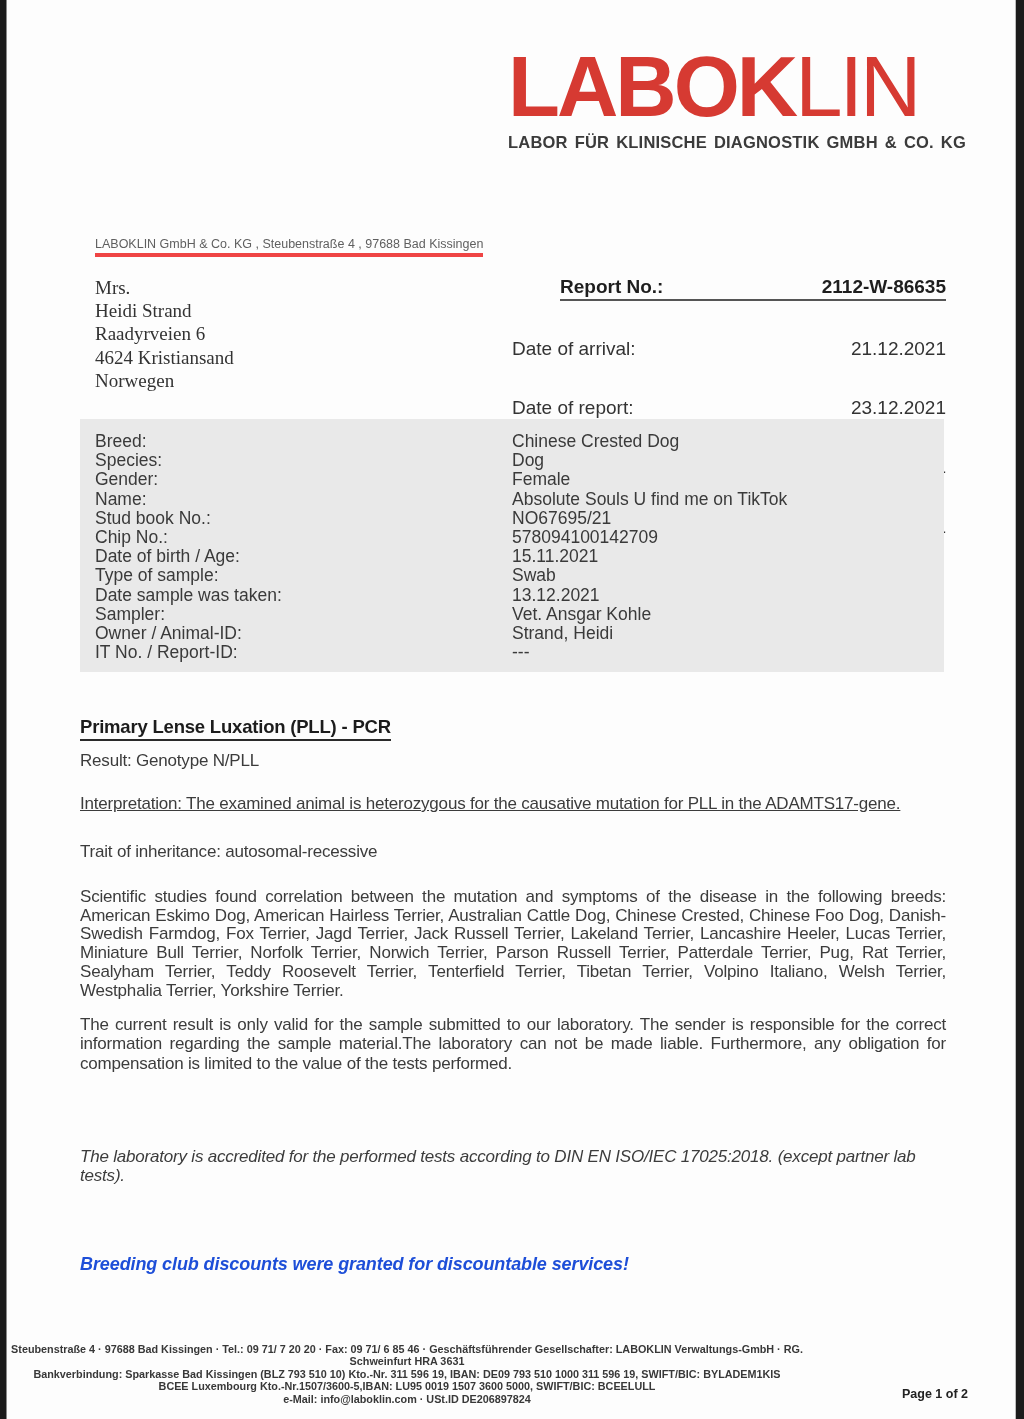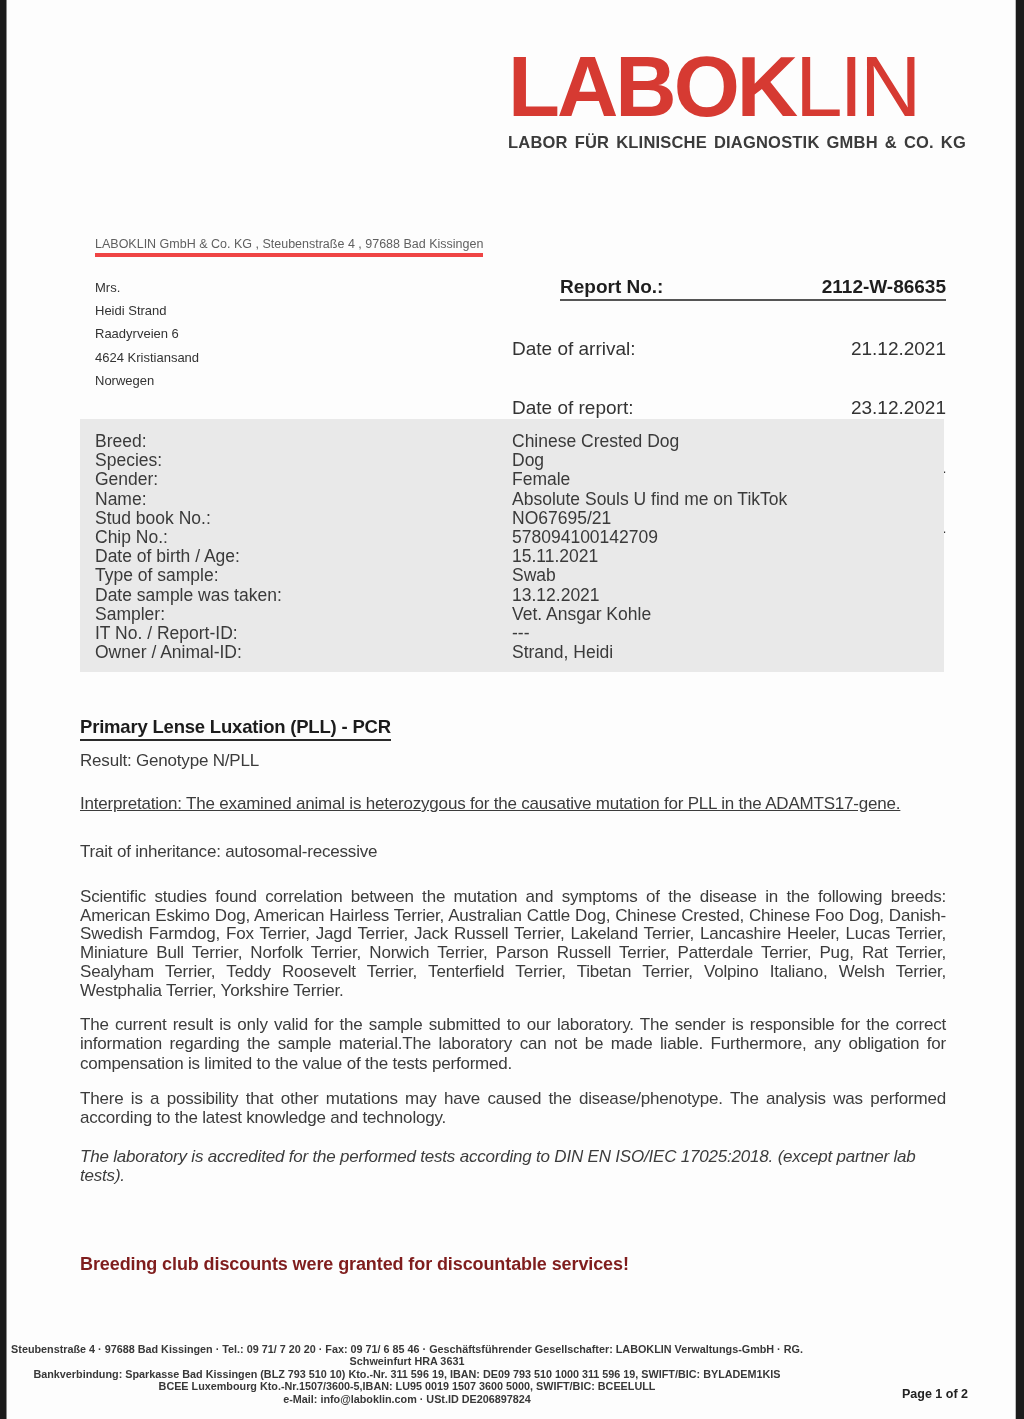--- a/index.html
+++ b/index.html
@@ -31,21 +31,21 @@
   }
 
   
   .sender {
     position:absolute; left:95px; top:237px;
     font-size:12.5px; color:#5f5f5f;
     border-bottom:4px solid #ef4444; padding-bottom:2px;
   }
 
   
-  .recipient { position:absolute; left:95px; top:276px; font-size:13px; line-height:23.2px; color:#333; }
+  .recipient { position:absolute; left:95px; top:276px; font-size:19px; line-height:23.2px; color:#333;font-family:Liberation Serif, serif; }
 
   
   .report-info { position:absolute; left:512px; top:276px; width:434px; font-size:19px; color:#333; }
   .report-header {
     display:flex; justify-content:space-between;
     font-weight:bold; color:#1e1e1e;
     border-bottom:2px solid #555; padding-bottom:1px; margin-bottom:2px;margin-left:48px;
   }
   .report-row { display:flex; justify-content:space-between; line-height:23.2px;margin-top:36px; }
 
@@ -62,21 +62,21 @@
   
   .para { position:absolute; left:80px; width:866px; font-size:17px; line-height:19.4px; letter-spacing:-0.2px; color:#3c3c3c; }
   .justify { text-align:justify; }
   .section-heading {
     position:absolute; left:80px; top:716px;
     font-size:18.5px; font-weight:bold; color:#1c1c1c; letter-spacing:-0.2px;
   }
   .section-heading span { display:inline-block; border-bottom:2px solid #2a2a2a; padding-bottom:1px; }
   .discount-note {
     position:absolute; left:80px; top:1254px;
-    font-size:18px; font-weight:bold; color:#7f1d1d; letter-spacing:-0.1px;
+    font-size:18px; font-weight:bold; color:#1d4ed8; letter-spacing:-0.1px;font-style:italic;
   }
 
   
   .footer {
     position:absolute; left:7px; top:1343px; width:800px;
     text-align:center;
     font-size:10.8px; line-height:12.4px; font-weight:bold; color:#383838;
   }
   .page-indicator {
     position:absolute; top:1387px; right:56px;
@@ -163,42 +163,41 @@
     </div>
     <div class="sample-row">
       <span class="lbl">Date sample was taken:</span>
       <span>13.12.2021</span>
     </div>
     <div class="sample-row">
       <span class="lbl">Sampler:</span>
       <span>Vet. Ansgar Kohle</span>
     </div>
     <div class="sample-row">
+      <span class="lbl">Owner / Animal-ID:</span>
+      <span>Strand, Heidi</span>
+    </div>
+    <div class="sample-row">
       <span class="lbl">IT No. / Report-ID:</span>
       <span>---</span>
     </div>
-    <div class="sample-row">
-      <span class="lbl">Owner / Animal-ID:</span>
-      <span>Strand, Heidi</span>
-    </div>
   </div>
 
   <div class="section-heading"><span>Primary Lense Luxation (PLL) - PCR</span></div>
 
   <div class="para" style="top:751px;">Result: Genotype N/PLL</div>
 
   <div class="para justify" style="top:794px;text-decoration:underline;">Interpretation: The examined animal is heterozygous for the causative mutation for PLL in the ADAMTS17-gene.</div>
 
   <div class="para" style="top:842px;">Trait of inheritance: autosomal-recessive</div>
 
   <div class="para justify" style="top:888px; line-height:18.7px;">Scientific studies found correlation between the mutation and symptoms of the disease in the following breeds: American Eskimo Dog, American Hairless Terrier, Australian Cattle Dog, Chinese Crested, Chinese Foo Dog, Danish-Swedish Farmdog, Fox Terrier, Jagd Terrier, Jack Russell Terrier, Lakeland Terrier, Lancashire Heeler, Lucas Terrier, Miniature Bull Terrier, Norfolk Terrier, Norwich Terrier, Parson Russell Terrier, Patterdale Terrier, Pug, Rat Terrier, Sealyham Terrier, Teddy Roosevelt Terrier, Tenterfield Terrier, Tibetan Terrier, Volpino Italiano, Welsh Terrier, Westphalia Terrier, Yorkshire Terrier.</div>
 
   <div class="para justify" style="top:1015px;">The current result is only valid for the sample submitted to our laboratory. The sender is responsible for the correct information regarding the sample material.The laboratory can not be made liable. Furthermore, any obligation for compensation is limited to the value of the tests performed.</div>
 
-  <div class="para justify" style="top:1089px;">There is a possibility that other mutations may have caused the disease/phenotype. The analysis was performed according to the latest knowledge and technology.</div>
 
   <div class="para" style="top:1147px;font-style:italic;">The laboratory is accredited for the performed tests according to DIN EN ISO/IEC 17025:2018. (except partner lab tests).</div>
 
   <div class="discount-note">Breeding club discounts were granted for discountable services!</div>
 
   <div class="footer">
     <div>Steubenstraße 4 · 97688 Bad Kissingen · Tel.: 09 71/ 7 20 20 · Fax: 09 71/ 6 85 46 · Geschäftsführender Gesellschafter: LABOKLIN Verwaltungs-GmbH · RG. Schweinfurt HRA 3631</div>
     <div>Bankverbindung: Sparkasse Bad Kissingen (BLZ 793 510 10) Kto.-Nr. 311 596 19, IBAN: DE09 793 510 1000 311 596 19, SWIFT/BIC: BYLADEM1KIS</div>
     <div>BCEE Luxembourg Kto.-Nr.1507/3600-5,IBAN: LU95 0019 1507 3600 5000, SWIFT/BIC: BCEELULL</div>
     <div>e-Mail: info@laboklin.com · USt.ID DE206897824</div>

